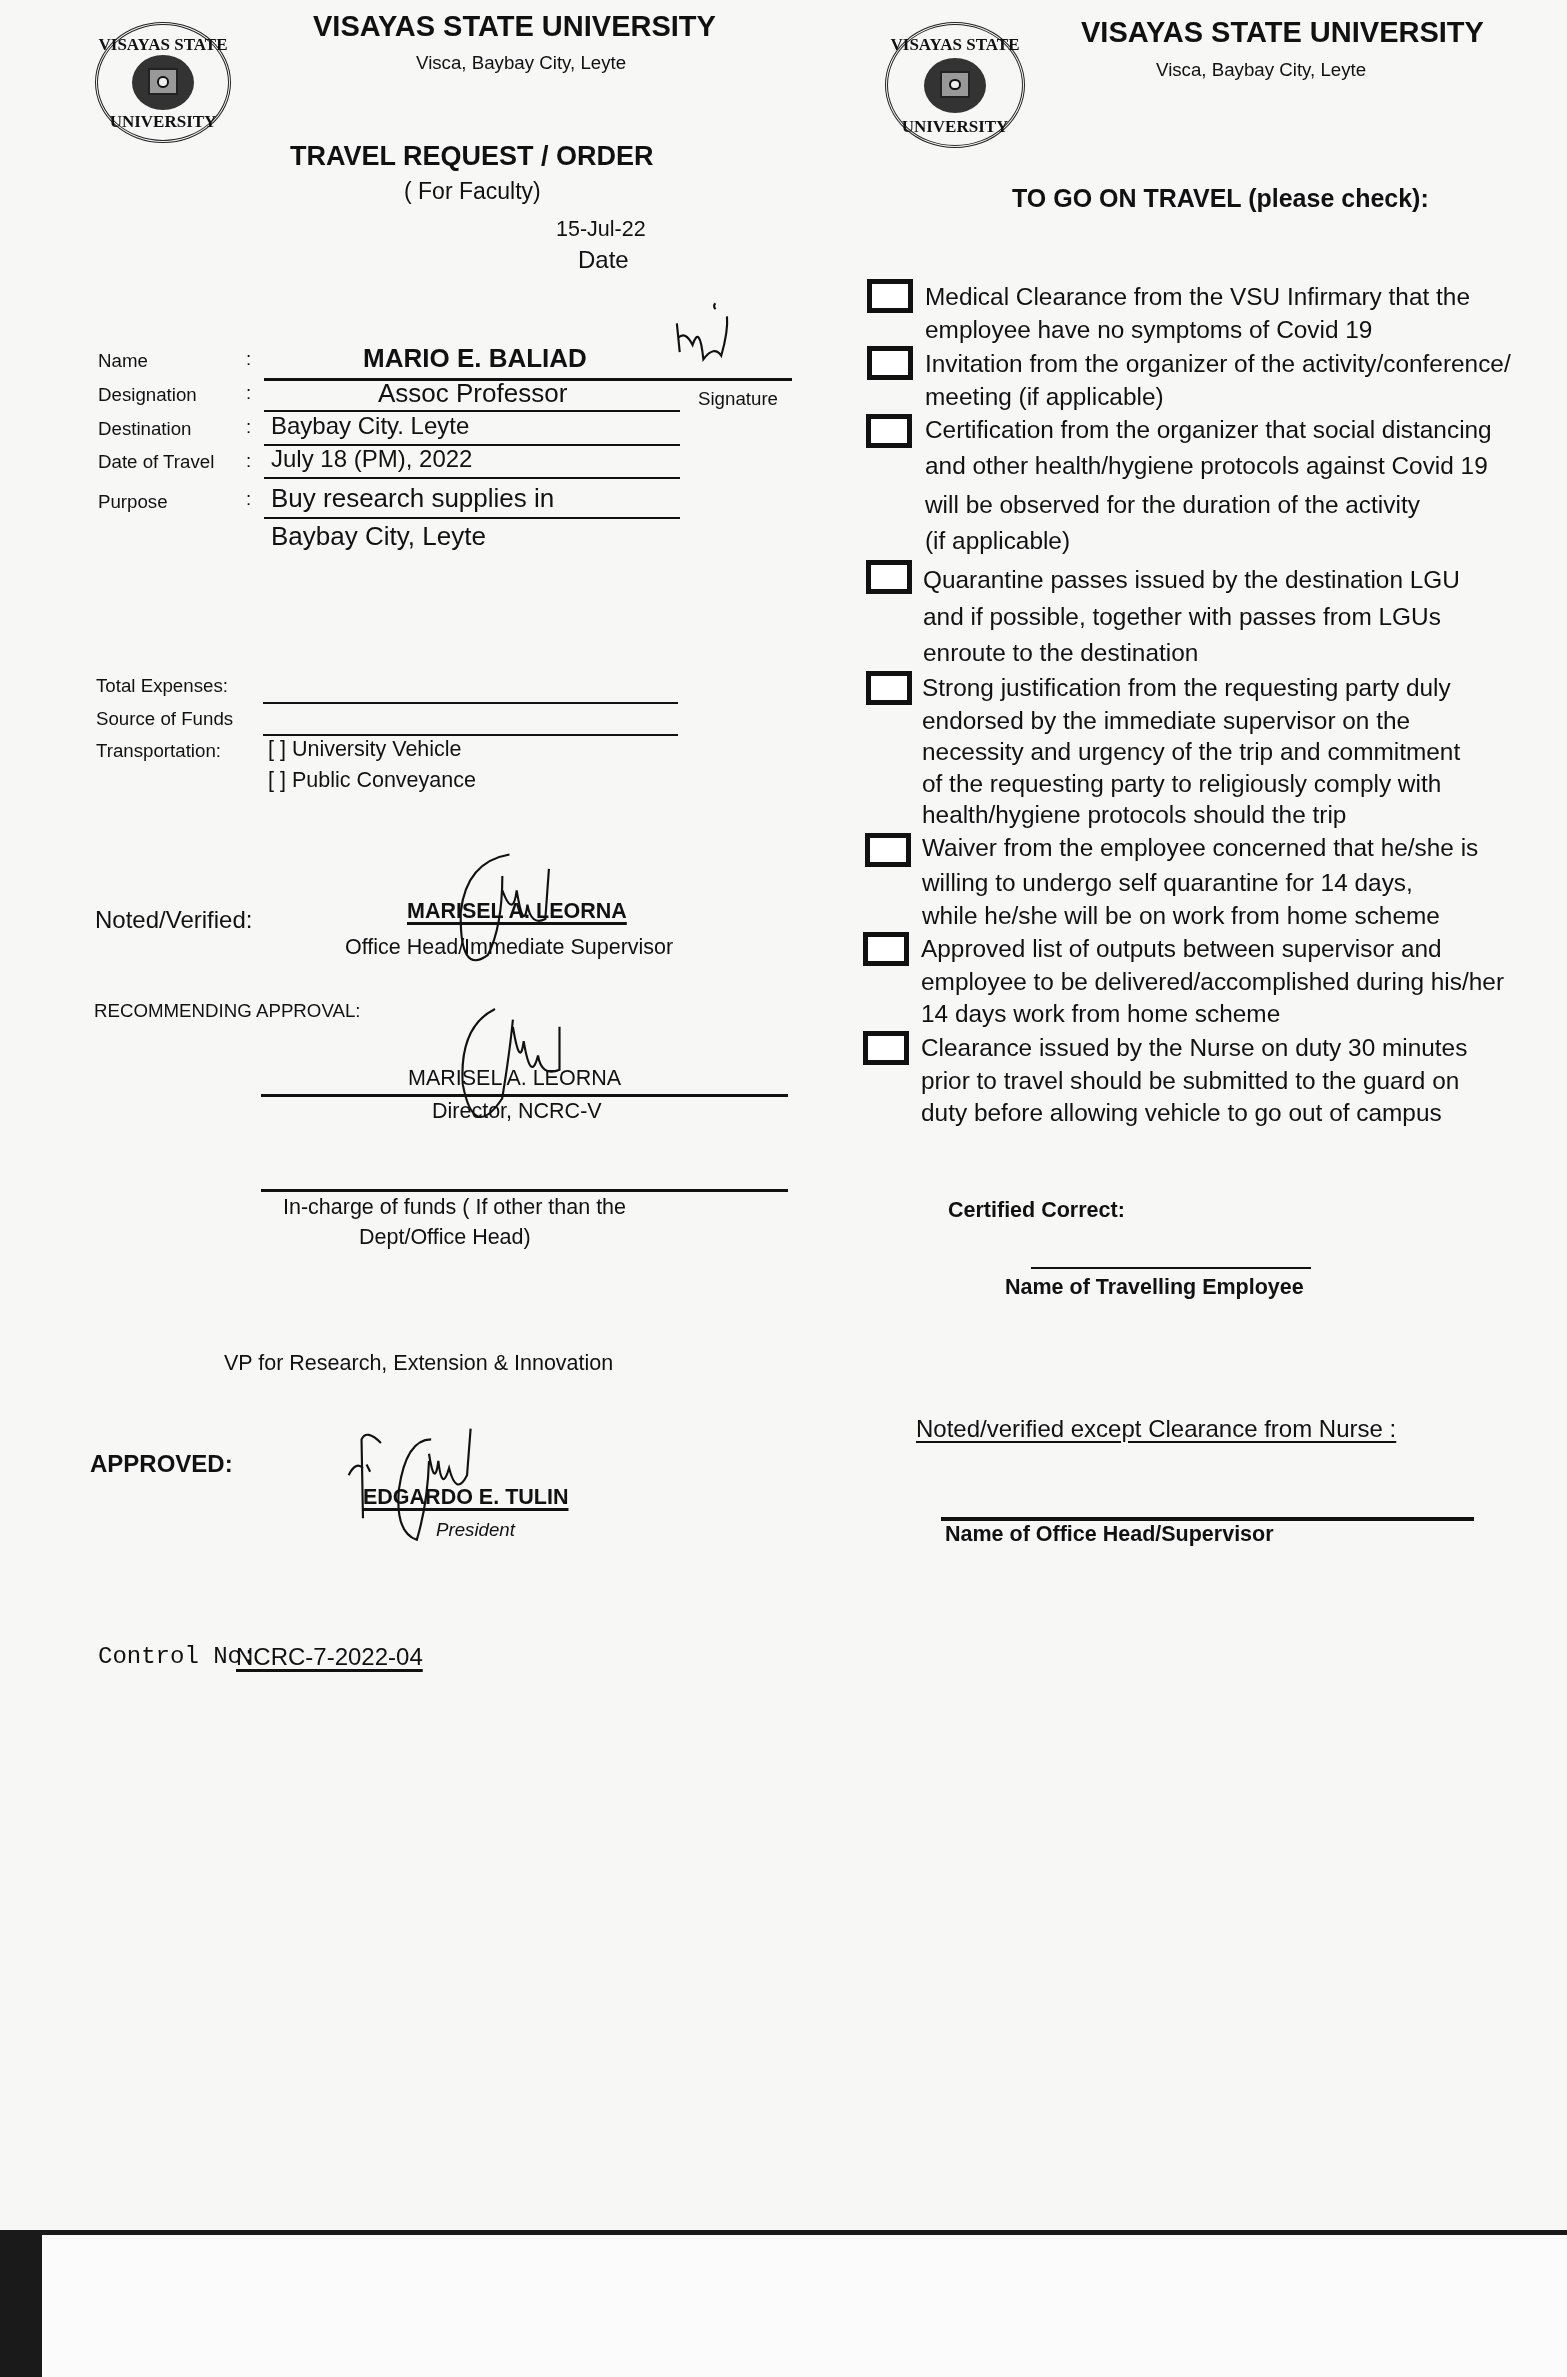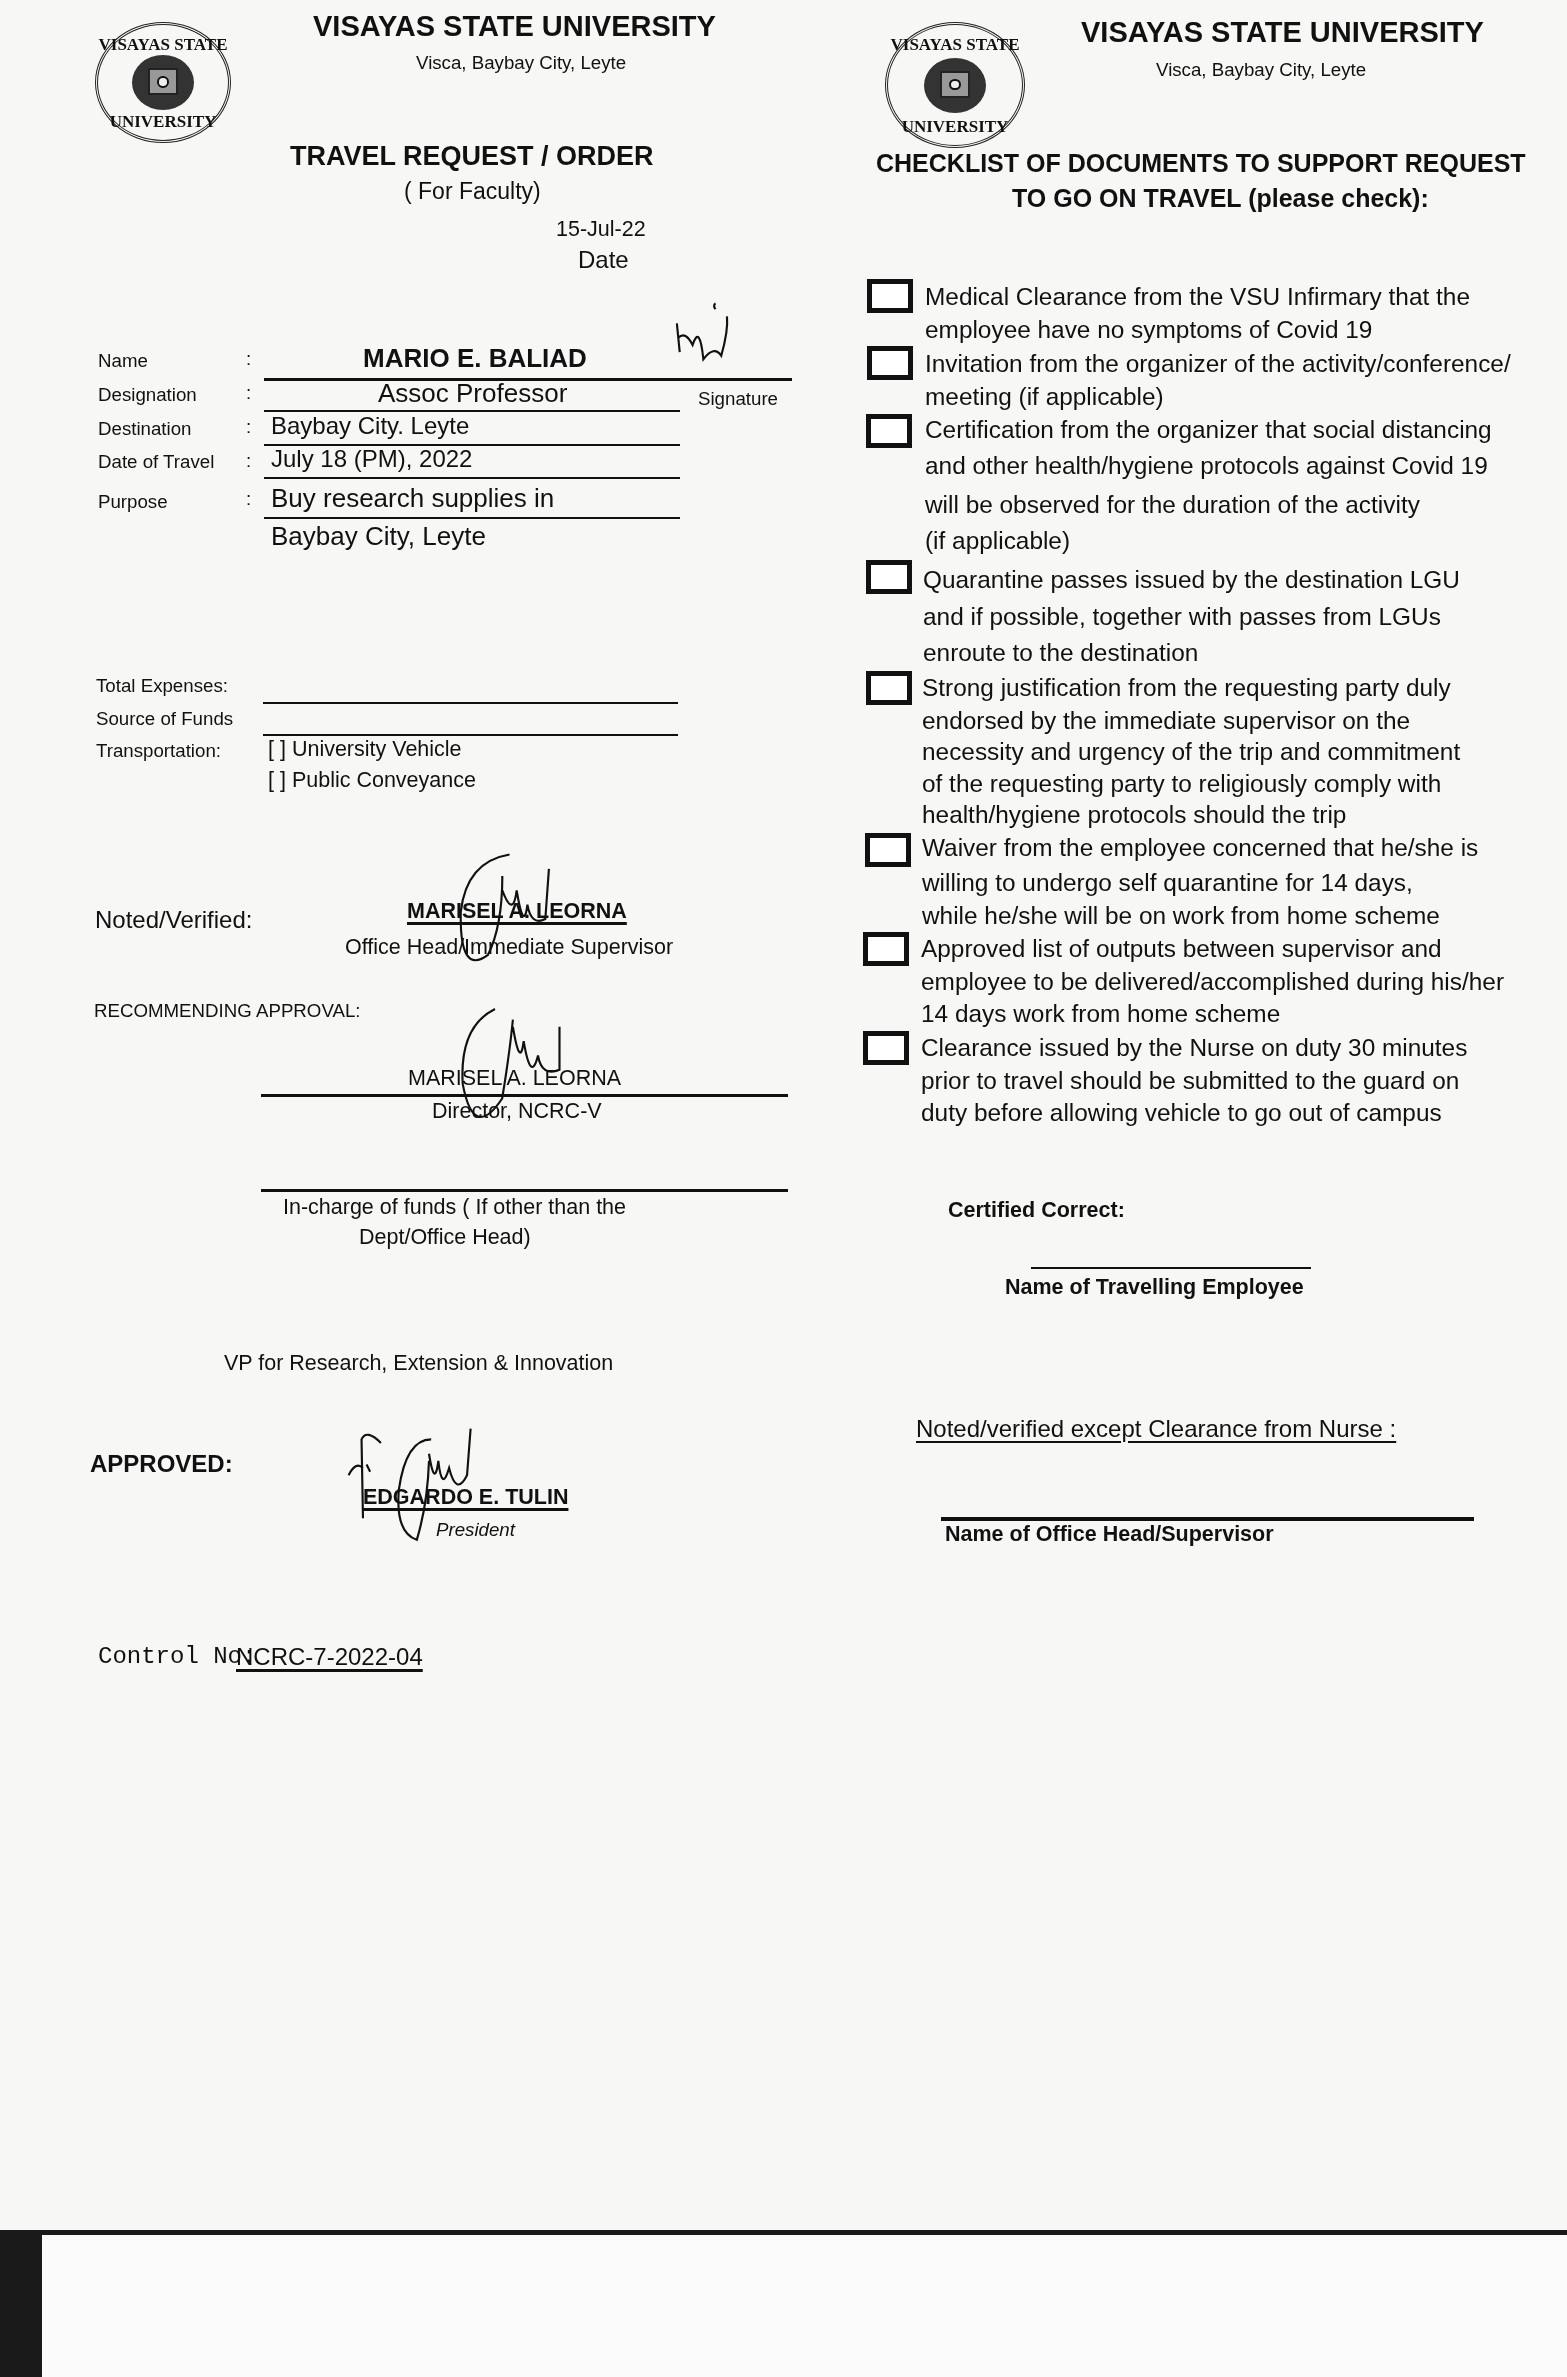--- a/index.html
+++ b/index.html
@@ -115,21 +115,20 @@
   <div class="seal" style="left:885px;top:21.5px;width:140px;height:126px;">
     <div class="txt-top">VISAYAS STATE</div>
     <div class="inner"></div>
       <div class="sq"></div>
       <div class="dot"></div>
     <div class="txt-bot">UNIVERSITY</div>
   </div>
   <div class="abs bold" style="left:1081px;top:16px;font-size:29px;">VISAYAS STATE UNIVERSITY</div>
   <div class="abs" style="left:1156px;top:59px;font-size:18.7px;">Visca, Baybay City, Leyte</div>
 
-  <div class="abs bold" style="left:876px;top:149px;font-size:25px;">CHECKLIST OF DOCUMENTS TO SUPPORT REQUEST</div>
   <div class="abs bold" style="left:1012px;top:184px;font-size:25px;">TO GO ON TRAVEL (please check):</div>
 
   <div>
 
     <div class="cb" style="left:867px;top:279px;"></div>
     <div class="item-line" style="left:925px;top:283px;">Medical Clearance from the VSU Infirmary that the</div>
     <div class="item-line" style="left:925px;top:316px;">employee have no symptoms of Covid 19</div>
 
     <div class="cb" style="left:867px;top:346px;"></div>
     <div class="item-line" style="left:925px;top:350px;">Invitation from the organizer of the activity/conference/</div>

